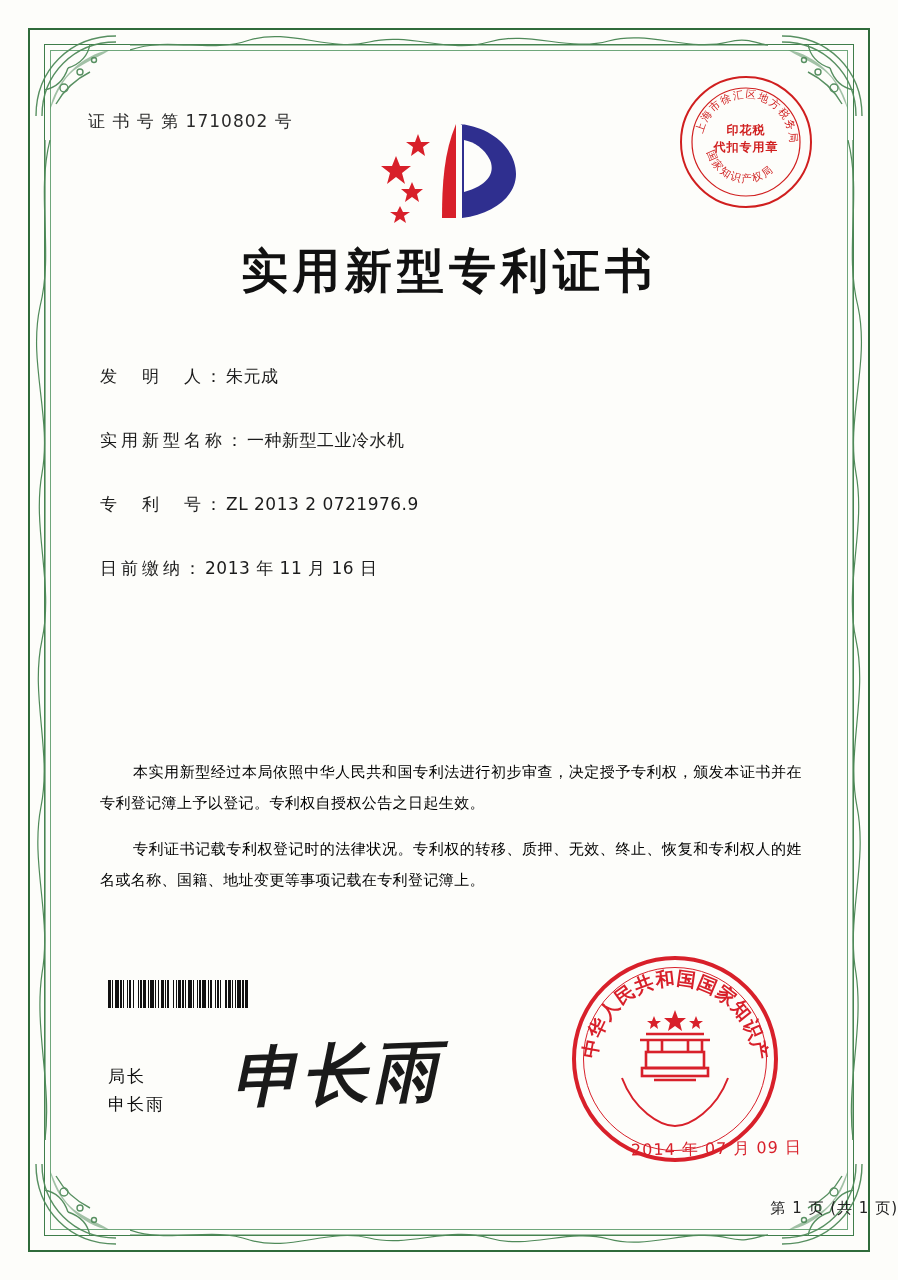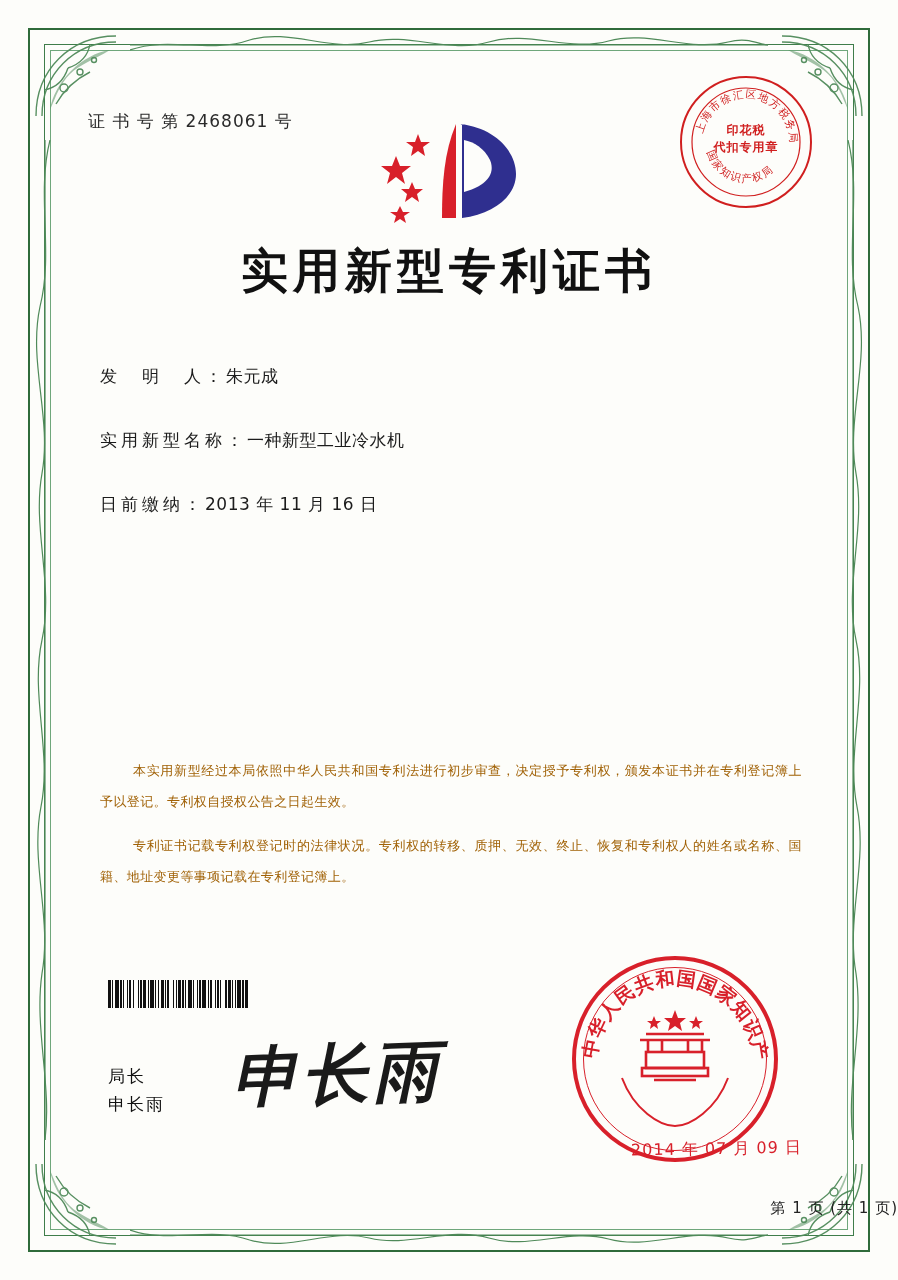--- a/index.html
+++ b/index.html
@@ -79,21 +79,21 @@
     letter-spacing:.5px;
     white-space:nowrap;
   }
   .field .lbl{letter-spacing:4px;}
   .field .val{letter-spacing:.5px;}
   
   .paras{
     position:absolute;left:100px;right:96px;top:742px;
   }
   .para{
-    font-size:13px;color:#a16207;line-height:31px;
+    font-size:15px;color:#000000;line-height:31px;
     text-indent:33px;text-align:justify;
     margin-bottom:4px;
     letter-spacing:.4px;
   }
   
   .barcode{
     position:absolute;left:108px;top:980px;width:246px;height:28px;
     display:flex;align-items:stretch;
   }
   .barcode i{display:block;height:100%;background:#111;}
@@ -241,21 +241,21 @@
   </div>
   <div class="edge-right">
     <svg width="26" height="100%" viewBox="0 0 26 900" preserveAspectRatio="none">
       <g fill="none" stroke="currentColor" stroke-width="1.2">
         <path d="M13,0 V900"></path>
         <path d="M18,0 C4,50 22,100 8,150 C-4,200 20,250 10,300 C0,350 22,400 10,450 C-2,500 20,550 9,600 C-2,650 20,700 10,750 C2,800 20,850 13,900"></path>
       </g>
     </svg>
   </div>
 
-  <div class="cert-no">证 书 号 第 2468061 号</div>
+  <div class="cert-no">证 书 号 第 1710802 号</div>
 
   <div class="logo">
     <svg width="160" height="110" viewBox="0 0 160 110">
       <g class="star">
         <polygon points="18,38 22,48 33,48 24,55 27,66 18,59 9,66 12,55 3,48 14,48" class="star"></polygon>
         <polygon points="40,16 43,24 52,24 45,29 47,38 40,33 33,38 35,29 28,24 37,24" class="star"></polygon>
         <polygon points="34,64 37,71 45,71 39,76 41,84 34,79 27,84 29,76 23,71 31,71" class="star"></polygon>
         <polygon points="22,88 25,94 32,94 26,98 28,105 22,101 16,105 18,98 12,94 19,94" class="star"></polygon>
       </g>
       <path d="M78,6 L78,100 L64,100 C64,66 66,34 78,6 Z" fill="#d8202a"></path>
@@ -287,20 +287,23 @@
   <div class="title">实用新型专利证书</div>
 
   <div class="fields">
     <div class="field">
       <span class="lbl">发　明　人：</span><span class="val">朱元成</span>
     </div>
     <div class="field">
       <span class="lbl">实用新型名称：</span><span class="val">一种新型工业冷水机</span>
     </div>
     <div class="field">
+      <span class="lbl">专　利　号：</span><span class="val">ZL 2013 2 0721976.9</span>
+    </div>
+    <div class="field">
       <span class="lbl">日前缴纳：</span><span class="val">2013 年 11 月 16 日</span>
     </div>
   </div>
 
   <div class="paras">
     <p class="para">本实用新型经过本局依照中华人民共和国专利法进行初步审查，决定授予专利权，颁发本证书并在专利登记簿上予以登记。专利权自授权公告之日起生效。</p>
     <p class="para">专利证书记载专利权登记时的法律状况。专利权的转移、质押、无效、终止、恢复和专利权人的姓名或名称、国籍、地址变更等事项记载在专利登记簿上。</p>
   </div>
 
   <div class="barcode">

